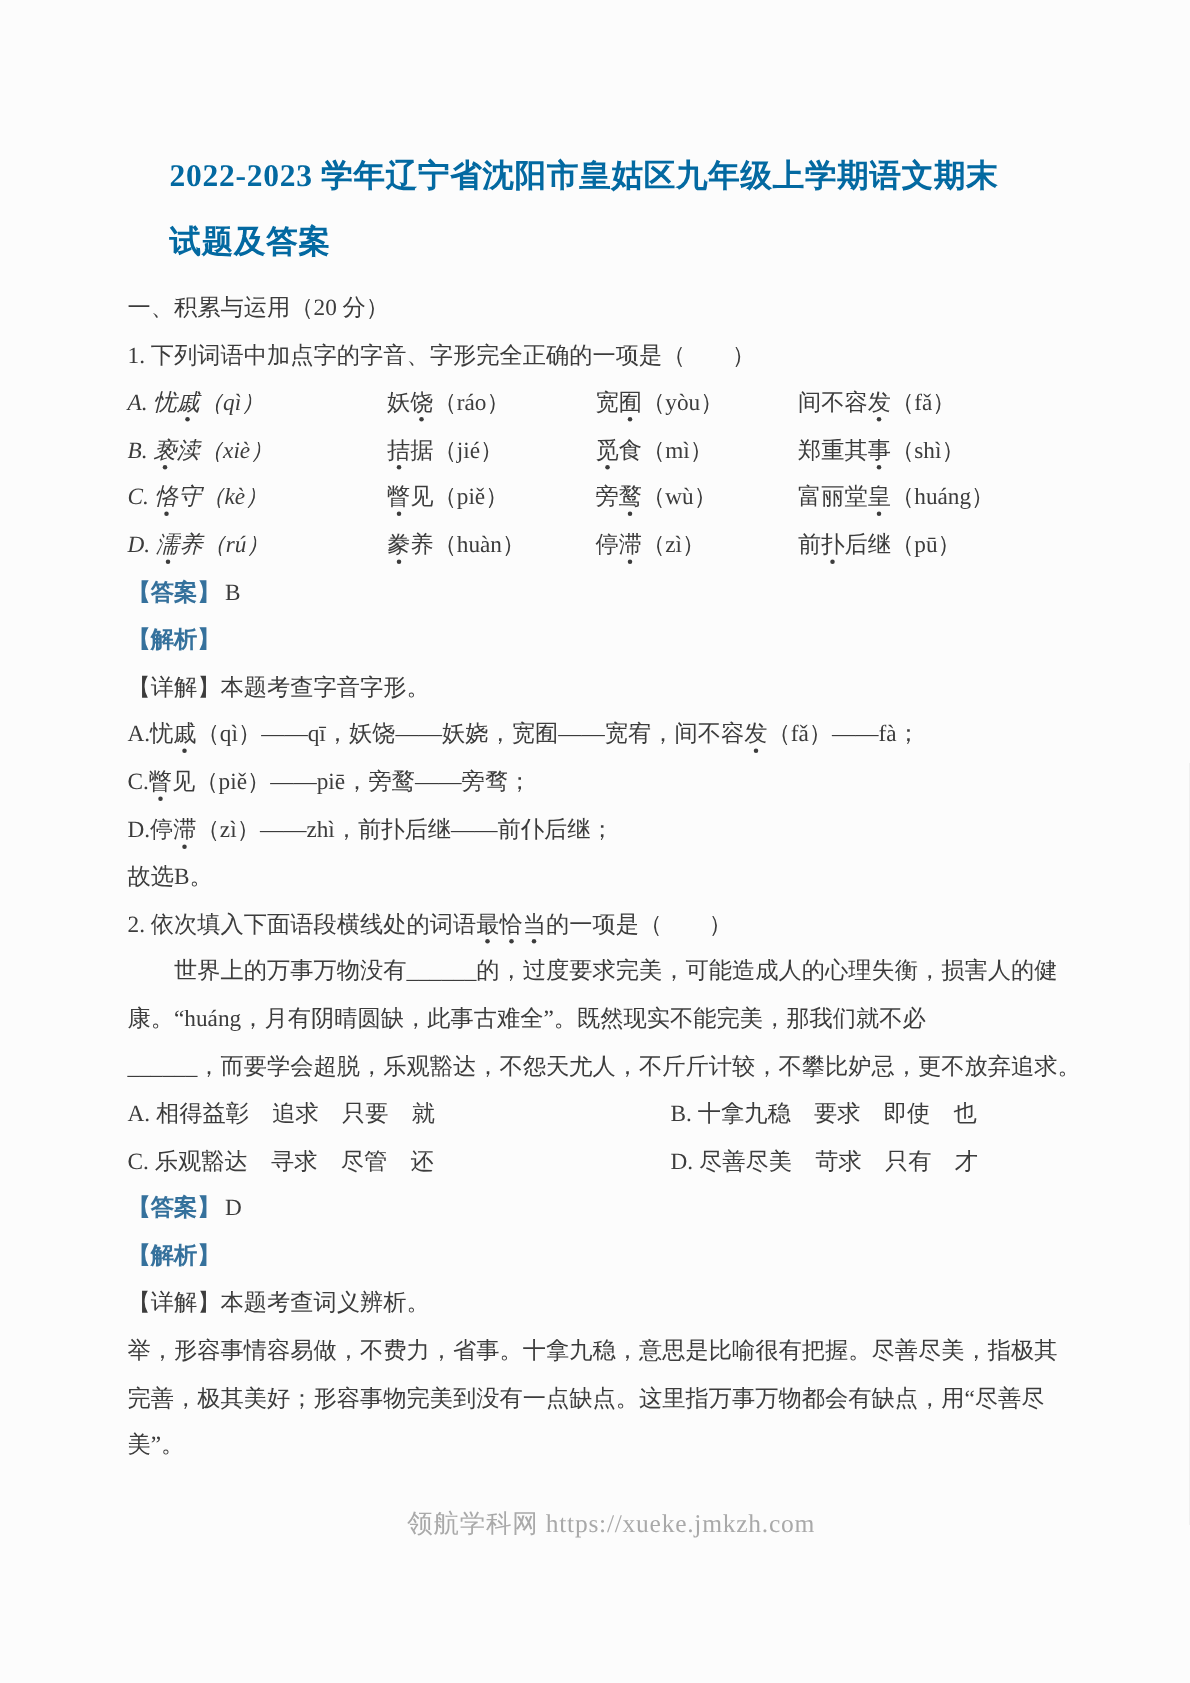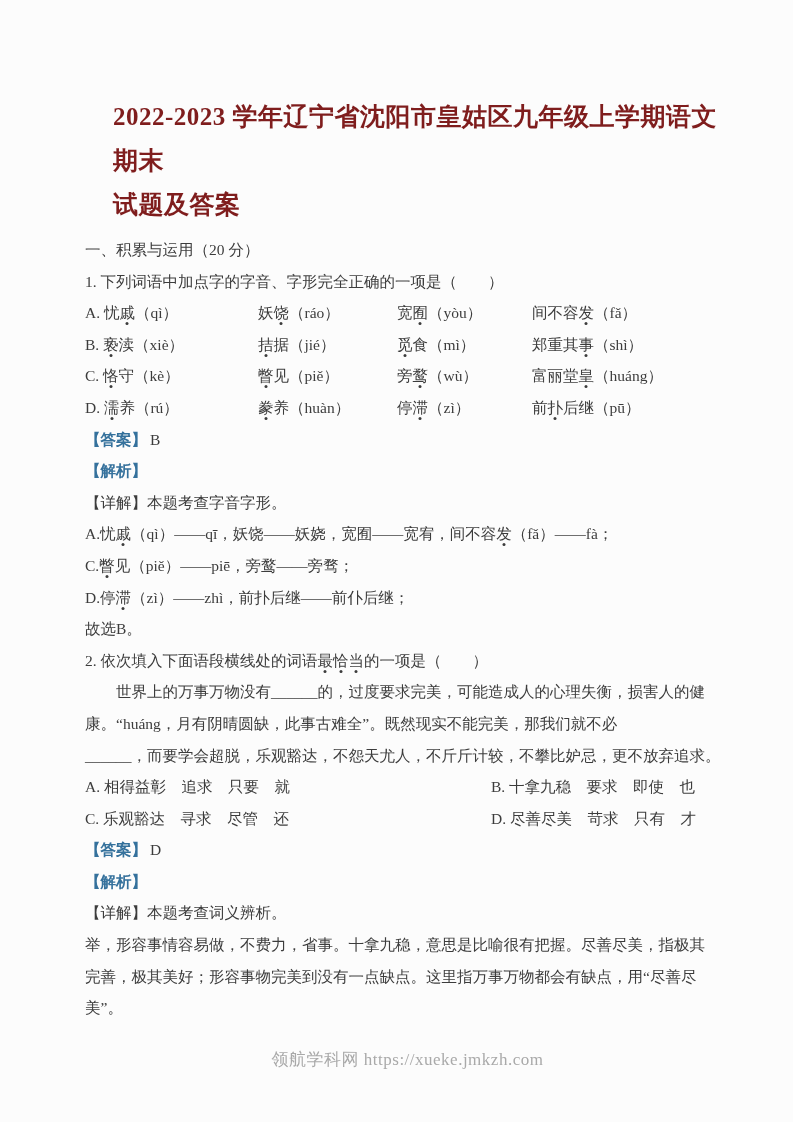--- a/index.html
+++ b/index.html
@@ -5,33 +5,33 @@
   html,body{margin:0;padding:0;background:#e8e8e8;}
   .page{
     width:793px;height:1122px;margin:0 auto;
     background:var(--page-bg,#fcfcfc);
     color:var(--text,#3c3c3c);
     font-family:"Liberation Serif","DejaVu Serif",serif;
     overflow:hidden;box-sizing:border-box;position:relative;
   }
   .content{padding:95px 63px 0 85px;}
   .doc-title{
-    font-size:25px;font-weight:bold;line-height:44px;
-    padding-left:28px;color:#7f1d1d;letter-spacing:0.5px;
+    font-size:21px;font-weight:bold;line-height:44px;
+    padding-left:28px;color:#0369a1;letter-spacing:0.5px;
   }
   .body-text{margin-top:7px;font-size:15.5px;}
   .ln{line-height:31.6px;white-space:nowrap;}
   .accent{color:var(--accent-blue,#35719c);font-weight:bold;}
   .ans-val{margin-left:3px;}
   .optrow{display:flex;}
-  .optrow .oc1{width:173px;}
+  .optrow .oc1{width:173px;font-style:italic;}
   .optrow .oc2{width:139px;}
   .optrow .oc3{width:135px;}
   .optrow .oc4{flex:1;}
-  .tworow{display:flex;gap:44px;}
+  .tworow{display:flex;}
   .tworow .col-l{width:362px;}
   .tworow .col-r{flex:1;}
   .emdot{position:relative;}
   .emdot::after{
     content:"";position:absolute;left:50%;transform:translateX(-50%);
     bottom:-4px;width:3px;height:3px;border-radius:50%;
     background:currentColor;
   }
   .footer{
     margin-top:24px;text-align:center;

